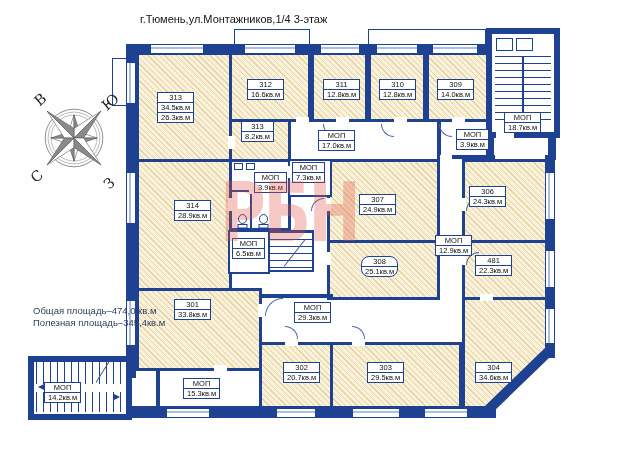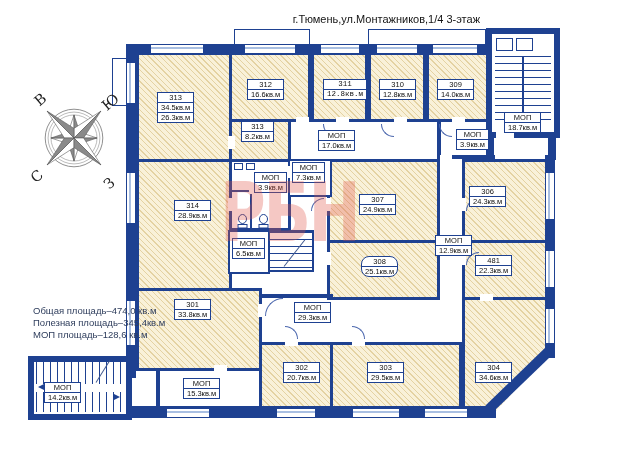--- a/index.html
+++ b/index.html
@@ -19,21 +19,21 @@
   .gap{position:absolute;background:#fff;z-index:4;}
   .arc{position:absolute;box-sizing:border-box;border-left:1px solid #4a66ad;border-bottom:1px solid #4a66ad;
        border-bottom-left-radius:100%;z-index:4;background:transparent;}
   .treads-h{background-image:repeating-linear-gradient(180deg,var(--wall) 0 1px,transparent 1px 7px);}
   .treads-v{background-image:repeating-linear-gradient(90deg,var(--wall) 0 1px,transparent 1px 7px);}
   .lbl{position:absolute;background:#fff;border:1px solid var(--wall);font-size:7.5px;line-height:9px;
        text-align:center;color:#101010;z-index:5;white-space:nowrap;}
   .lbl span{display:block;padding:0 3px;}
   .lbl .num{border-bottom:1px solid var(--wall);}
   .lbl .mid{border-bottom:1px solid var(--wall);}
-  .title{position:absolute;left:140px;top:13px;width:340px;text-align:right;font-size:11px;color:#141414;z-index:5;}
+  .title{position:absolute;left:140px;top:13px;width:340px;text-align:left;font-size:11px;color:#141414;z-index:5;}
   .summary{position:absolute;left:33px;top:305px;font-size:9.5px;line-height:12px;color:#2e3d5c;z-index:5;}
   .wm-big{position:absolute;left:220px;top:166px;font-size:80px;font-weight:bold;letter-spacing:-3px;
           font-family:"DejaVu Sans",sans-serif;color:rgba(224,85,72,.32);transform:scale(.78,1.02);
           transform-origin:0 0;z-index:6;pointer-events:none;}
   .wm-sub{position:absolute;left:213px;top:261px;font-size:13px;letter-spacing:8px;
           color:rgba(224,85,72,.38);z-index:6;pointer-events:none;}
   .logo{position:absolute;left:432px;top:428px;display:flex;align-items:center;gap:7px;z-index:5;}
   .logo-text{font-size:10.5px;font-weight:bold;letter-spacing:.8px;line-height:12px;color:#1e4191;}
   .compass{position:absolute;left:26px;top:84px;width:96px;height:108px;z-index:5;}
   .tri{position:absolute;width:0;height:0;z-index:5;}
@@ -163,21 +163,21 @@
 
   <div class="lbl" style="left:157px;top:92px;">
     <span class="num">313</span>
       <span class="mid">34.5кв.м</span>
       <span>26.3кв.м</span>
   </div>
   <div class="lbl" style="left:247px;top:79px;">
     <span class="num">312</span>
       <span>16.6кв.м</span>
   </div>
-  <div class="lbl" style="left:323px;top:79px;font-family:Liberation Mono, monospace;">
+  <div class="lbl" style="left:323px;top:79px;">
     <span class="num">311</span>
       <span>12.8кв.м</span>
   </div>
   <div class="lbl" style="left:379px;top:79px;">
     <span class="num">310</span>
       <span>12.8кв.м</span>
   </div>
   <div class="lbl" style="left:437px;top:79px;">
     <span class="num">309</span>
       <span>14.0кв.м</span>
@@ -288,19 +288,18 @@
     <polygon points="78,84 50,66 50,56" fill="#8a8a8a" stroke="#555" stroke-width=".6"></polygon>
     <text x="10" y="22" font-size="15" font-family="DejaVu Serif, serif" fill="#222" transform="rotate(-40 14 17)">В</text>
     <text x="80" y="26" font-size="15" font-family="DejaVu Serif, serif" fill="#222" transform="rotate(-40 85 21)">Ю</text>
     <text x="6" y="102" font-size="15" font-family="DejaVu Serif, serif" fill="#222" transform="rotate(-40 10 97)">С</text>
     <text x="82" y="108" font-size="15" font-family="DejaVu Serif, serif" fill="#222" transform="rotate(-40 87 103)">З</text>
   </svg>
 
   <div class="summary">
     <div>Общая площадь–474,0 кв.м</div>
     <div>Полезная площадь–345,4кв.м</div>
-    <div>МОП площадь–128,6 кв.м</div>
   </div>
 
   <div class="wm-big">РБН</div>
 
 
 </div>
 
 </body></html>

